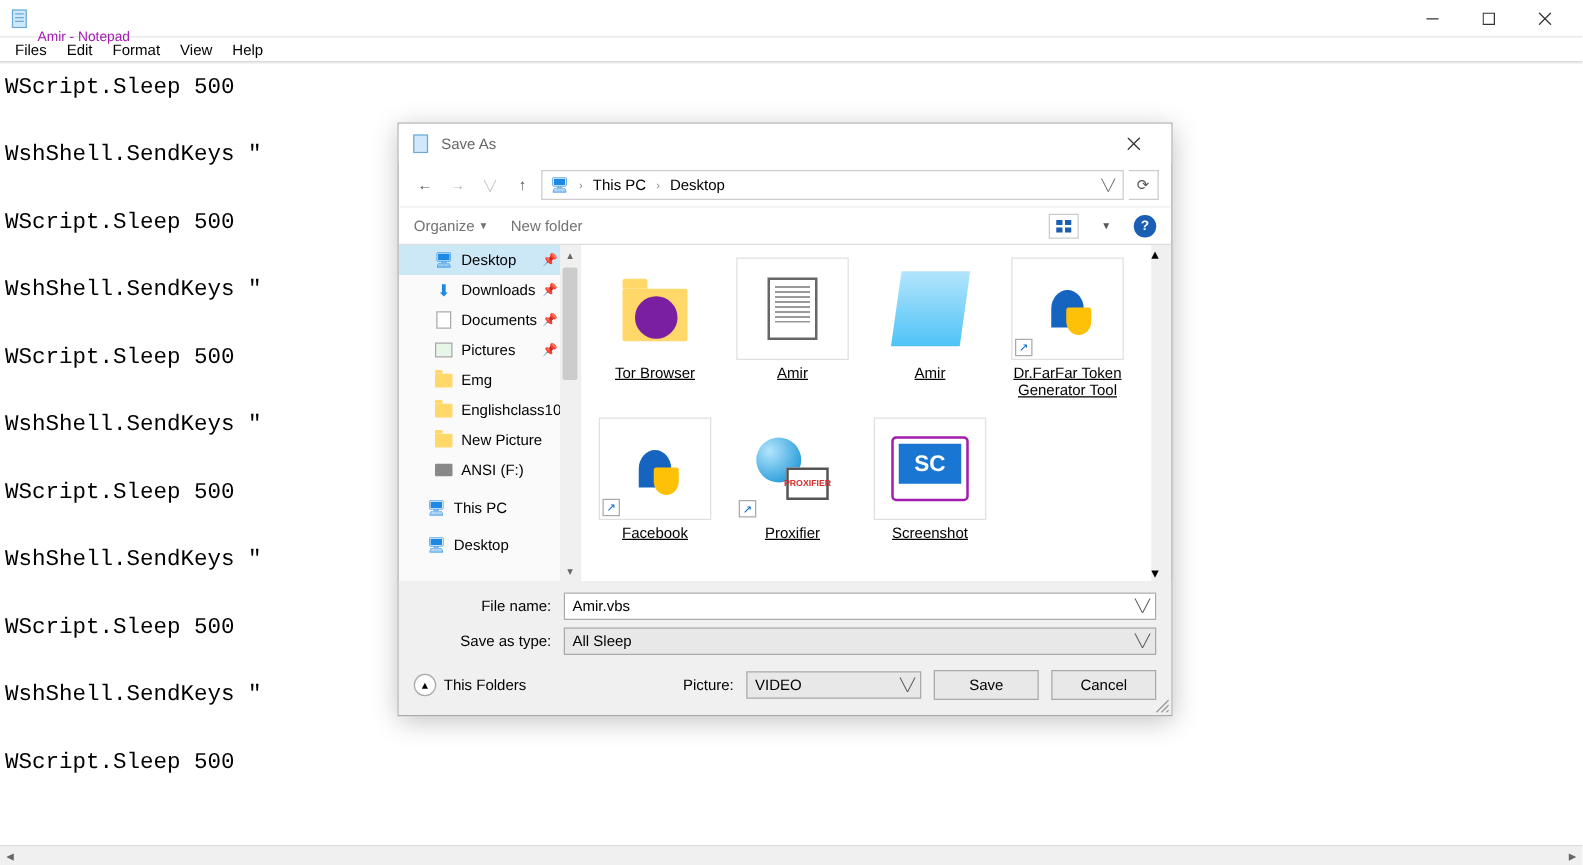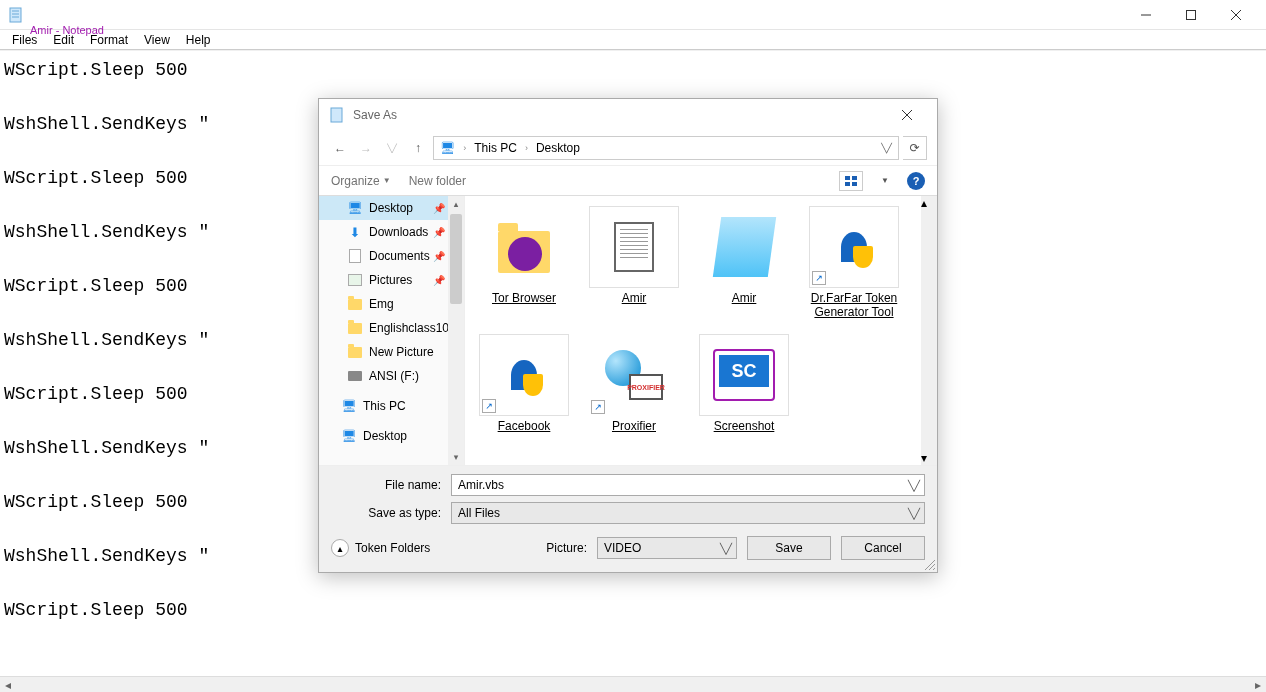--- a/index.html
+++ b/index.html
@@ -360,29 +360,29 @@
   </div>
 
   <div class="dlg-fields">
     <label>File name:</label>
     <div class="combo">
         <span>Amir.vbs</span>
         <span class="dd">╲╱</span>
       </div>
     <label>Save as type:</label>
     <div class="combo grey">
-        <span>All Files</span>
+        <span>All Sleep</span>
         <span class="dd">╲╱</span>
       </div>
   </div>
 
   <div class="dlg-footer">
     <div class="hide-folders">
       <span class="collapse">▴</span>
-      <span>Token Folders</span>
+      <span>This Folders</span>
     </div>
     <span class="foot-spacer"></span>
     <span>Picture:</span>
     <div class="enc-combo">
         <span>VIDEO</span>
         <span class="dd">╲╱</span>
       </div>
     <div class="btn">Save</div>
     <div class="btn">Cancel</div>
   </div>

